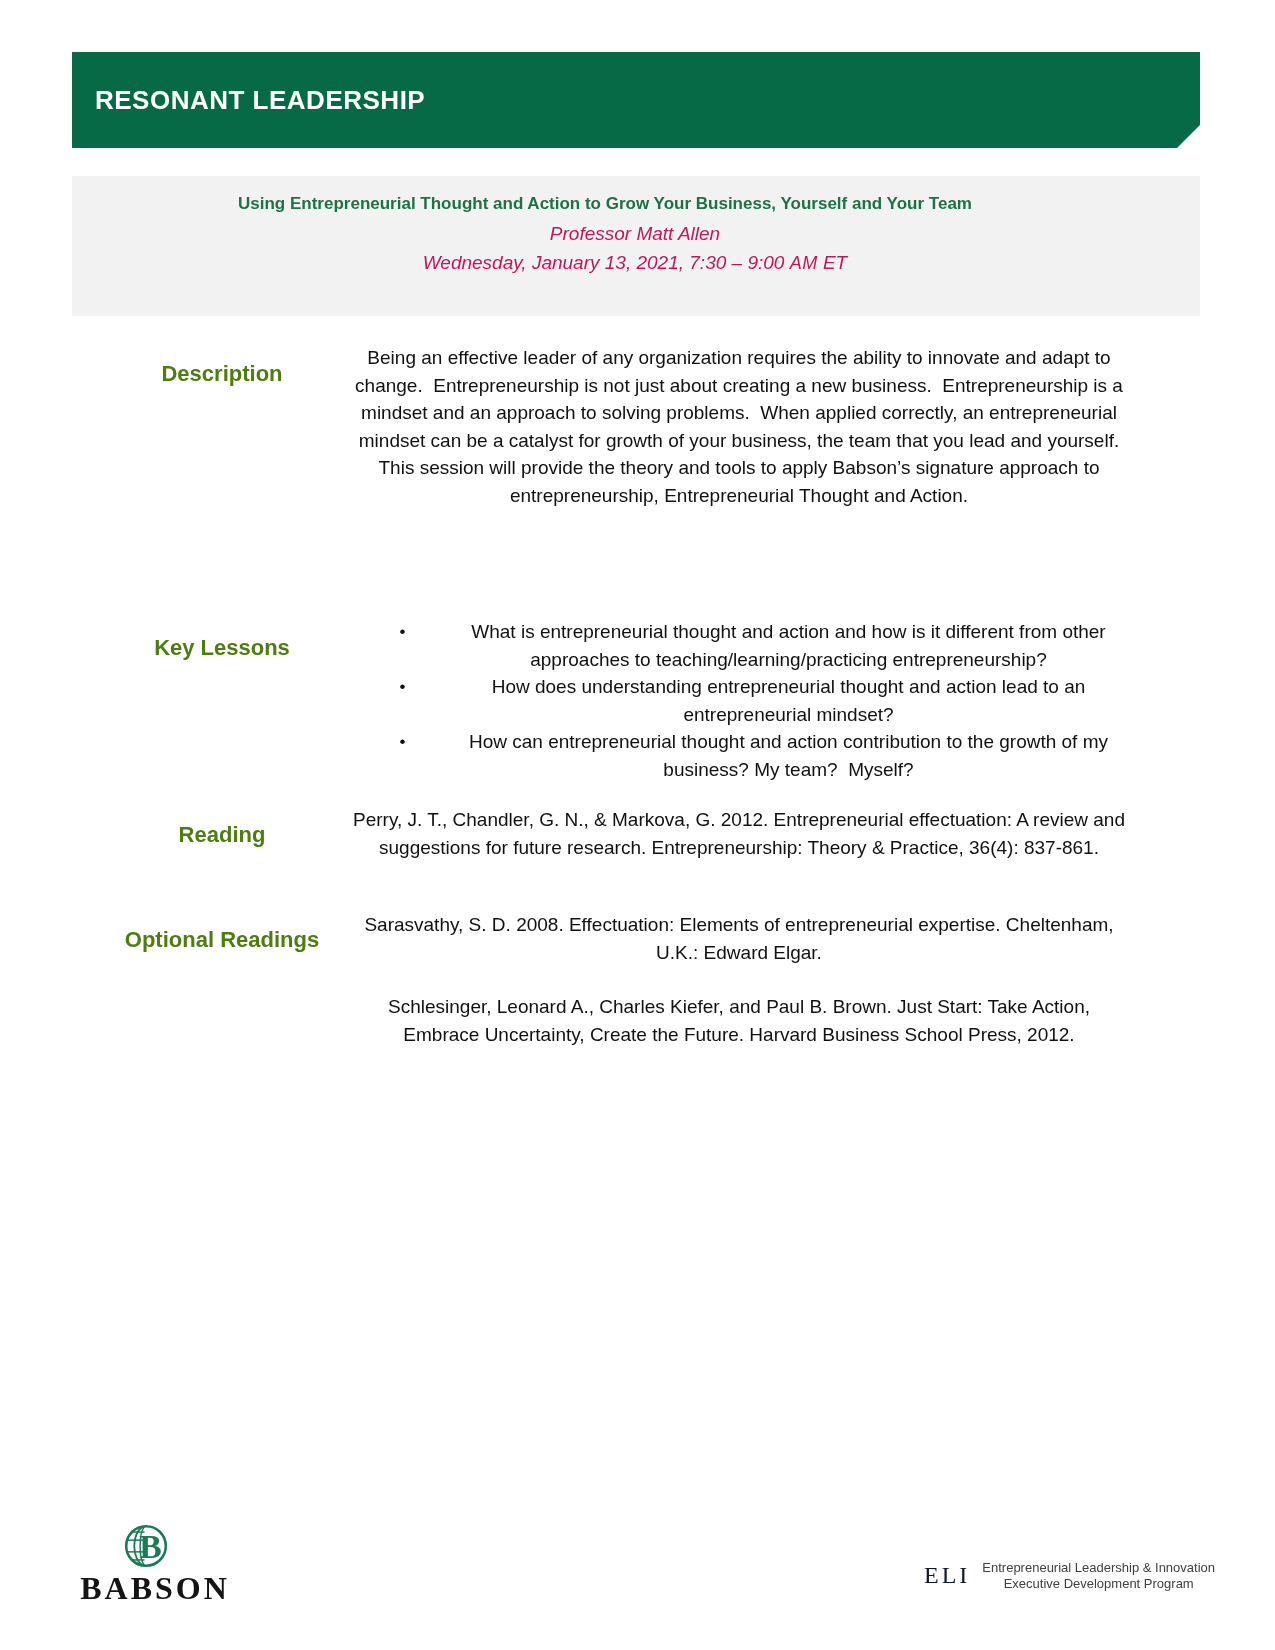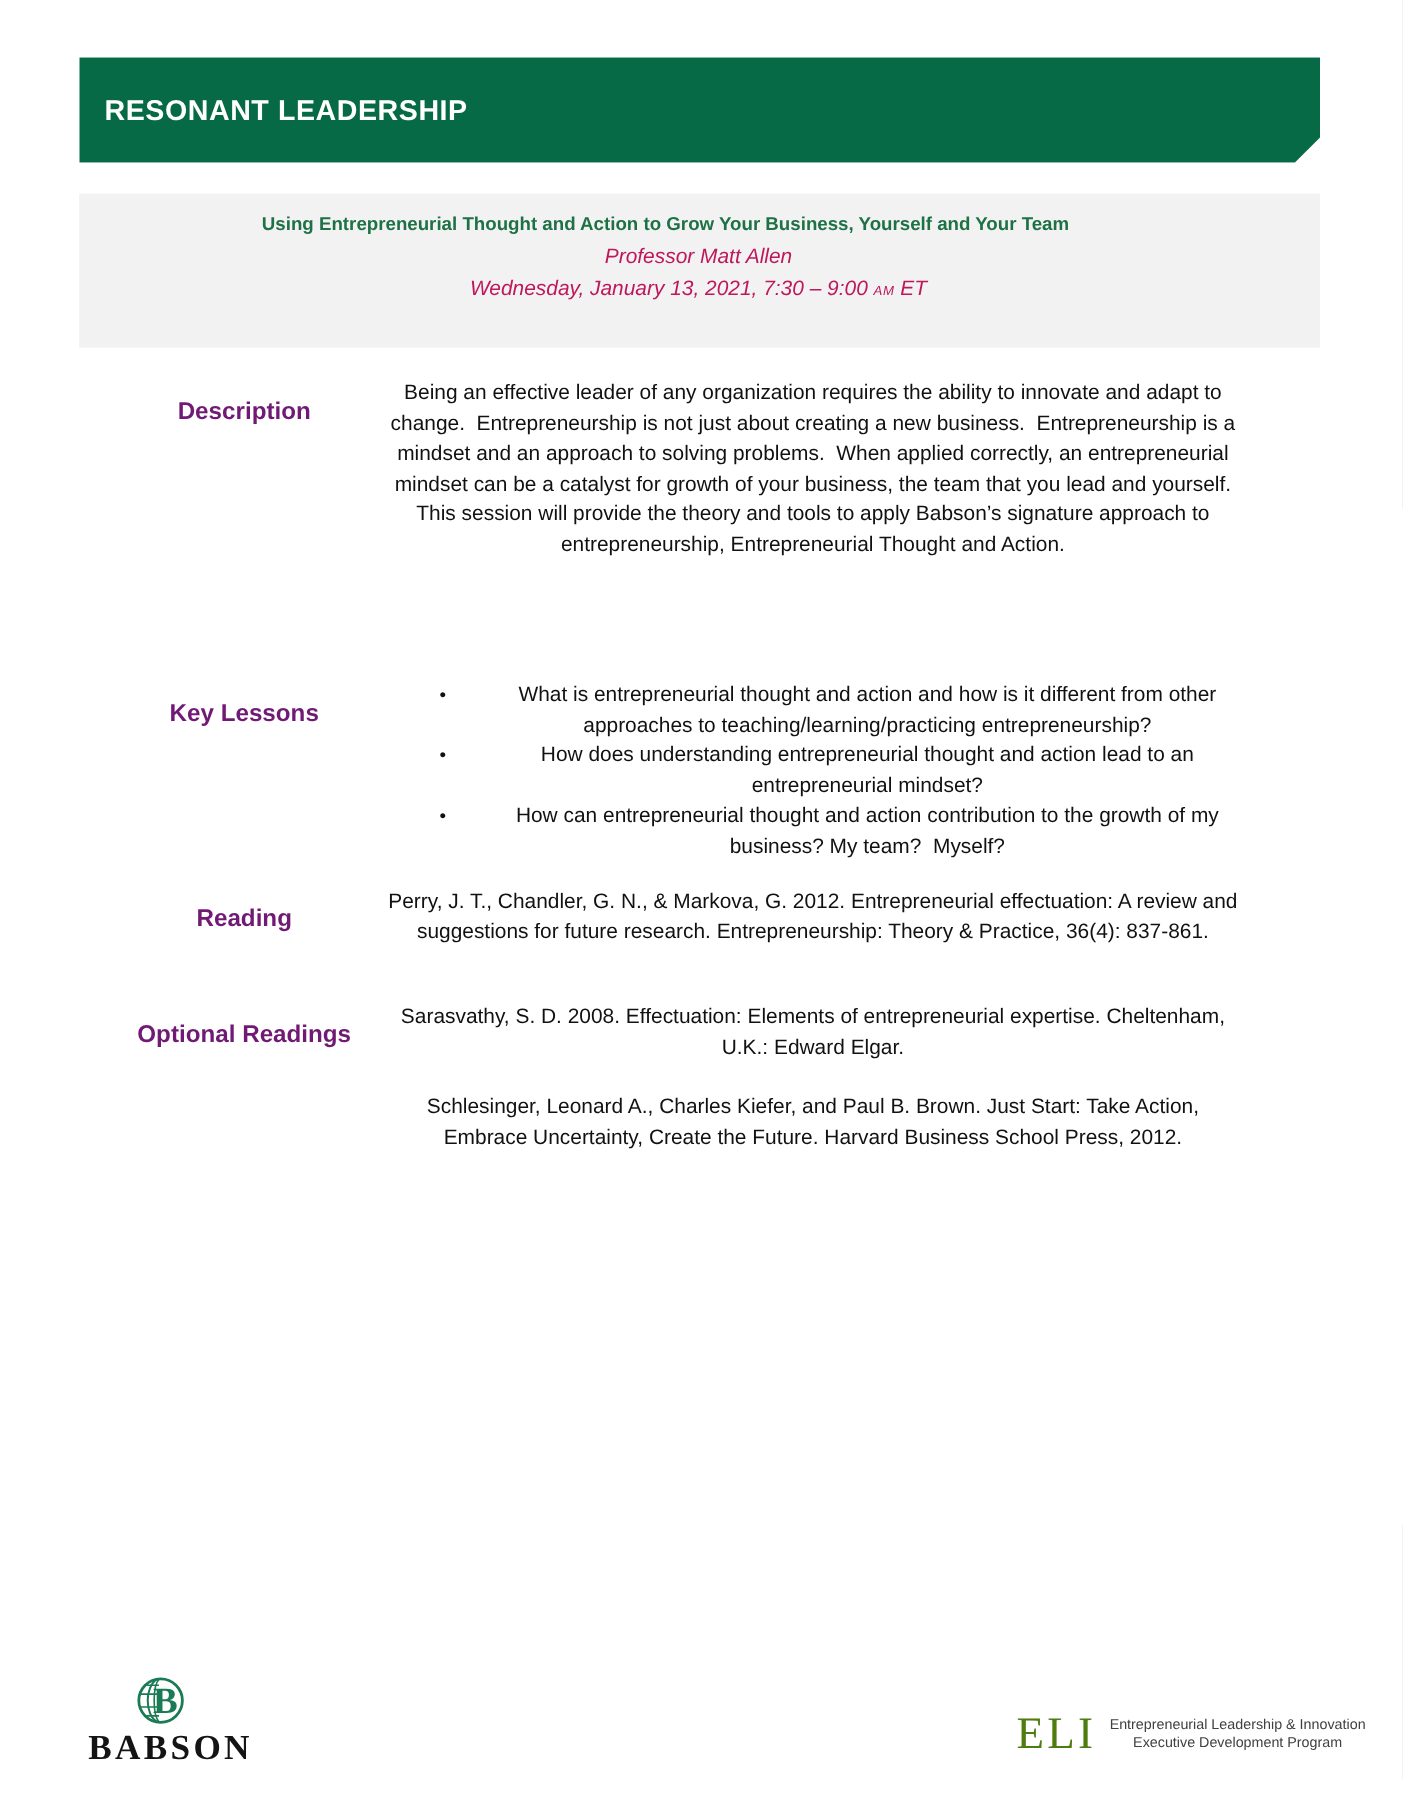--- a/index.html
+++ b/index.html
@@ -48,29 +48,29 @@
     line-height: 31px;
     max-width: 1010px;
   }
   .session-professor, .session-datetime {
     color: #be185d;
     font-style: italic;
     font-size: 19px;
     line-height: 29px;
   }
   .session-datetime .meridiem {
-    font-size: 12px;
+    font-size: 18px;
     letter-spacing: 0.5px;
   }
 
   
   .section-label {
     position: absolute;
     left: 107px;
-    color: #701a75;
+    color: #4d7c0f;
     font-size: 22px;
     font-weight: bold;
     line-height: 32px;
     width: 230px;
   }
   .section-content {
     position: absolute;
     left: 348px;
     width: 782px;
     color: #111111;
@@ -101,24 +101,24 @@
     font-size: 32px;
     letter-spacing: 3px;
     color: #141414;
     margin-top: 2px;
   }
 
   
   .eli-logo { position: absolute; left: 924px; top: 1558px; display: flex; align-items: flex-start; }
   .eli-abbrev {
     font-family: "Liberation Serif", serif;
-    font-size: 41px;
+    font-size: 24px;
     line-height: 34px;
     letter-spacing: 3px;
-    color: #4d7c0f;
+    color: #0f172a;
   }
   .eli-lines {
     margin-left: 12px;
     margin-top: 2px;
     font-family: Liberation Sans, sans-serif;
     font-size: 13px;
     line-height: 15.5px;
     color: #404040;
   }
 </style>

